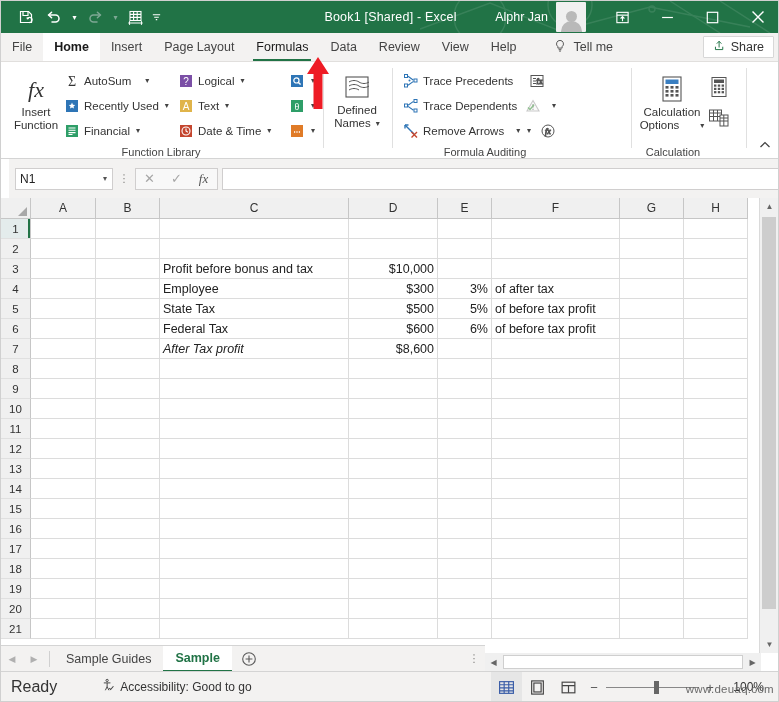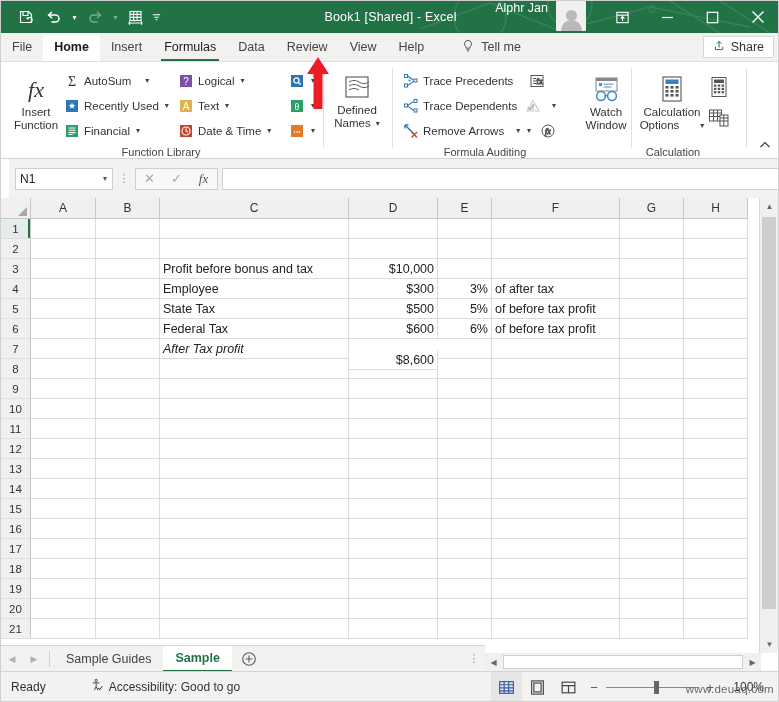--- a/index.html
+++ b/index.html
@@ -44,21 +44,21 @@
     font-size: 8px; color:#ffffff;
   }
   .qat-caret.dim { color:#7da894; }
   .title-center {
     position: absolute; left: 0; right: 0; top: 0; height: 32px;
     display: flex; align-items: center; justify-content: center;
     font-size: 12.5px; letter-spacing: .2px; color:#fff; pointer-events:none;
   }
   .title-right {
     position: absolute; right: 0; top: 0; height: 32px;
-    display: flex; align-items: flex-start; z-index: 3;
+    display: flex; align-items: center; z-index: 3;
   }
   .acct-name { font-size: 12.5px; margin-right: 8px; color:#fff; }
   .avatar {
     width: 30px; height: 30px; background: #f0f0f0; border-radius: 1px;
     display: flex; align-items: flex-end; justify-content: center; overflow:hidden;
     margin-right: 14px;
   }
   .avatar .head { width: 11px; height: 11px; border-radius: 50%; background: #b9b9b9; margin-bottom:-1px;}
   .avatar .body { width: 21px; height: 11px; border-radius: 11px 11px 0 0; background:#b9b9b9; }
   .avatar-inner{display:flex;flex-direction:column;align-items:center;}
@@ -213,21 +213,21 @@
   }
   .addsheet{ width:34px;height:26px;display:flex;align-items:center;justify-content:center;color:#666;}
   .sheet-dots{ margin-left:auto; width:22px; text-align:center; color:#8a8886; font-size:11px;}
 
   
   .statusbar {
     position:absolute; left:0; bottom:0; width:779px; height:30px;
     background:#f3f2f1; border-top:1px solid #d4d4d4;
     display:flex; align-items:center;
   }
-  .st-ready{ font-size:12px; color:#333; margin-left:10px; }
+  .st-ready{ font-size:16px; color:#333; margin-left:10px; }
   .st-acc{ display:flex; align-items:center; gap:5px; font-size:12px; color:#333; margin-left:44px;}
   .st-right{ position:absolute; right:0; top:0; height:30px; display:flex; align-items:center; }
   .view-btn{width:31px;height:30px;display:flex;align-items:center;justify-content:center;color:#444;}
   .view-btn.active{background:#e6e6e6;}
   .zoom-ctl{display:flex;align-items:center;gap:6px;margin:0 8px 0 4px;}
   .zoom-minus,.zoom-plus{width:12px;text-align:center;font-size:13px;color:#555;}
   .zoom-track{width:92px;height:1px;background:#888;position:relative;}
   .zoom-thumb{position:absolute;left:48px;top:-6px;width:5px;height:13px;background:#666;}
   .zoom-pct{font-size:12px;color:#333;width:40px;text-align:right;margin-right:16px;}
   .watermark{
@@ -326,20 +326,21 @@
             <path d="M1.3 1.3 10.7 10.7M10.7 1.3 1.3 10.7"></path>
           </svg>
       </div>
     </div>
   </div>
 
   <div class="tabbar">
     <div class="tab">File</div>
     <div class="tab selected">Home</div>
     <div class="tab">Insert</div>
+    <div class="tab">Page Layout</div>
     <div class="tab underlined">Formulas</div>
     <div class="tab">Data</div>
     <div class="tab">Review</div>
     <div class="tab">View</div>
     <div class="tab">Help</div>
 
     <div class="tellme">
       <span>
         <svg width="14" height="14" viewBox="0 0 16 16" fill="none" stroke="#555" stroke-width="1.1">
           <path d="M8 1.6a4 4 0 0 0-2.4 7.2v1.6h4.8V8.8A4 4 0 0 0 8 1.6z"></path>
@@ -558,35 +559,20 @@
           <span class="caret">▾</span>
           <span class="ico16" style="margin-left:5px;">
             <svg width="16" height="16" viewBox="0 0 16 16" fill="none" stroke="#555" stroke-width="1">
               <circle cx="8" cy="8" r="6"></circle>
               <text x="8" y="11" text-anchor="middle" font-size="8" font-style="italic" fill="#333" font-family="Liberation Serif, serif">fx</text>
             </svg>
           </span>
         </div>
       </div>
 
-      <div class="big-btn" style="position:absolute; left:185px; top:8px;">
-        <span class="glyph">
-          <svg width="32" height="30" viewBox="0 0 32 30" fill="none">
-            <rect x="6" y="3" width="21" height="13" fill="#fff" stroke="#888" stroke-width="1"></rect>
-            <rect x="6" y="3" width="21" height="3" fill="#888"></rect>
-            <rect x="9" y="8" width="3" height="3" fill="#4a90c9"></rect>
-            <path d="M13.5 9.2h10M13.5 12h8" stroke="#4a90c9" stroke-width="1"></path>
-            <circle cx="11" cy="21" r="4.4" fill="none" stroke="#2e8ccf" stroke-width="1.5"></circle>
-            <circle cx="22" cy="21" r="4.4" fill="none" stroke="#2e8ccf" stroke-width="1.5"></circle>
-            <path d="M15.4 20.6h2.2" stroke="#2e8ccf" stroke-width="1.5"></path>
-          </svg>
-        </span>
-        <span>Watch</span>
-        <span>Window</span>
-      </div>
 
       <div class="rgroup-label" style="left:0; width:182px;">Formula Auditing</div>
     </div>
 
     <div class="rsep" style="left:630px;"></div>
 
     <div class="rgroup" style="left:632px; width:112px;">
       <div class="big-btn" style="position:absolute; left:2px; top:8px; width:74px;">
         <span class="glyph">
           <svg width="26" height="30" viewBox="0 0 26 30" fill="none">
@@ -756,21 +742,21 @@
           <div class="cell r" style="width: 89px;">$600</div>
           <div class="cell r" style="width: 54px;">6%</div>
           <div class="cell l" style="width: 128px;">of before tax profit</div>
           <div class="cell l" style="width: 64px;"></div>
           <div class="cell l" style="width: 64px;"></div>
         </div>
         <div class="crow">
           <div class="cell l" style="width: 65px;"></div>
           <div class="cell l" style="width: 64px;"></div>
           <div class="cell l" style="width: 189px; font-style: italic;">After Tax profit</div>
-          <div class="cell r" style="width: 89px; margin-top: 11px;">$8,600</div>
+          <div class="cell r" style="width: 89px;">$8,600</div>
           <div class="cell r" style="width: 54px;"></div>
           <div class="cell l" style="width: 128px;"></div>
           <div class="cell l" style="width: 64px;"></div>
           <div class="cell l" style="width: 64px;"></div>
         </div>
         <div class="crow">
           <div class="cell l" style="width: 65px;"></div>
           <div class="cell l" style="width: 64px;"></div>
           <div class="cell l" style="width: 189px;"></div>
           <div class="cell r" style="width: 89px;"></div>

